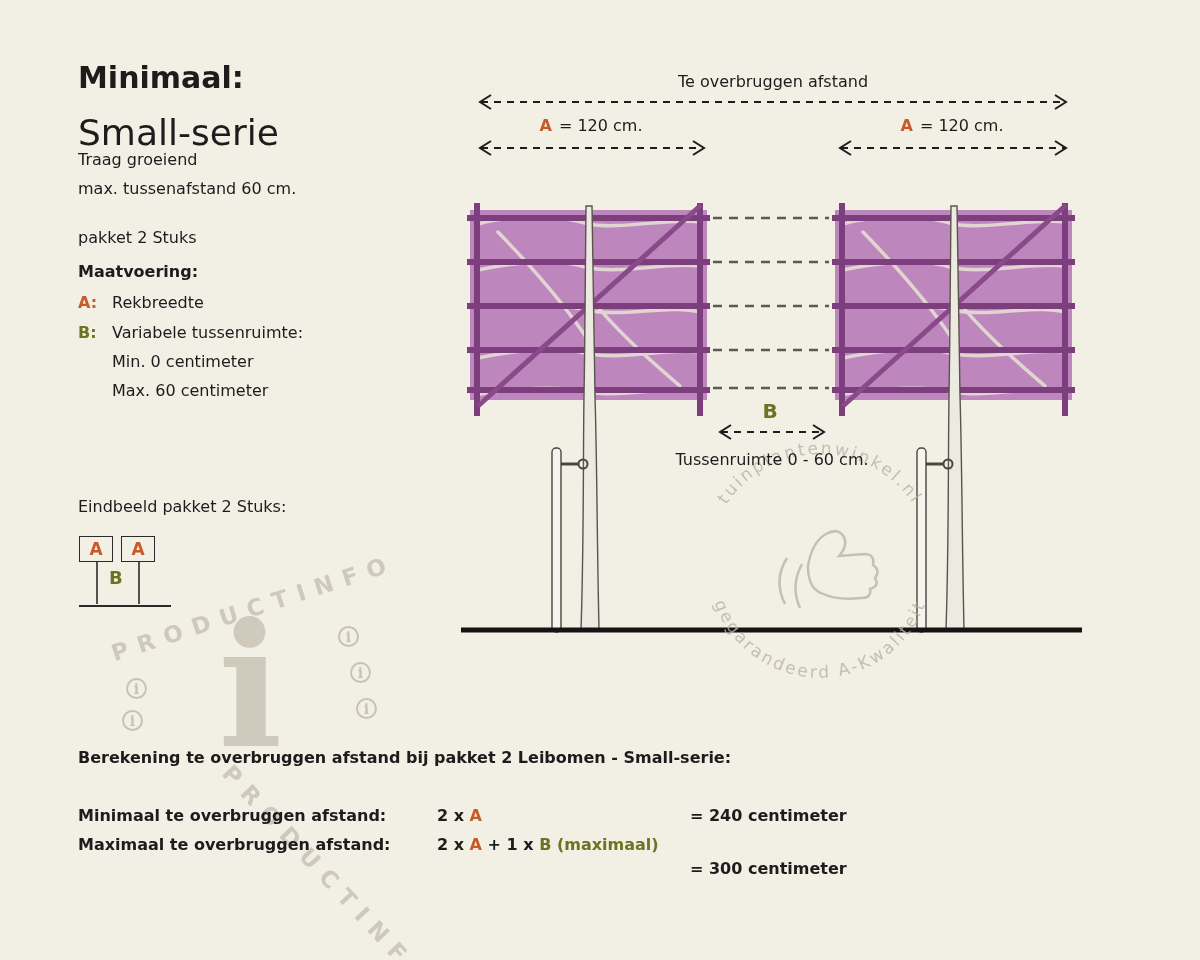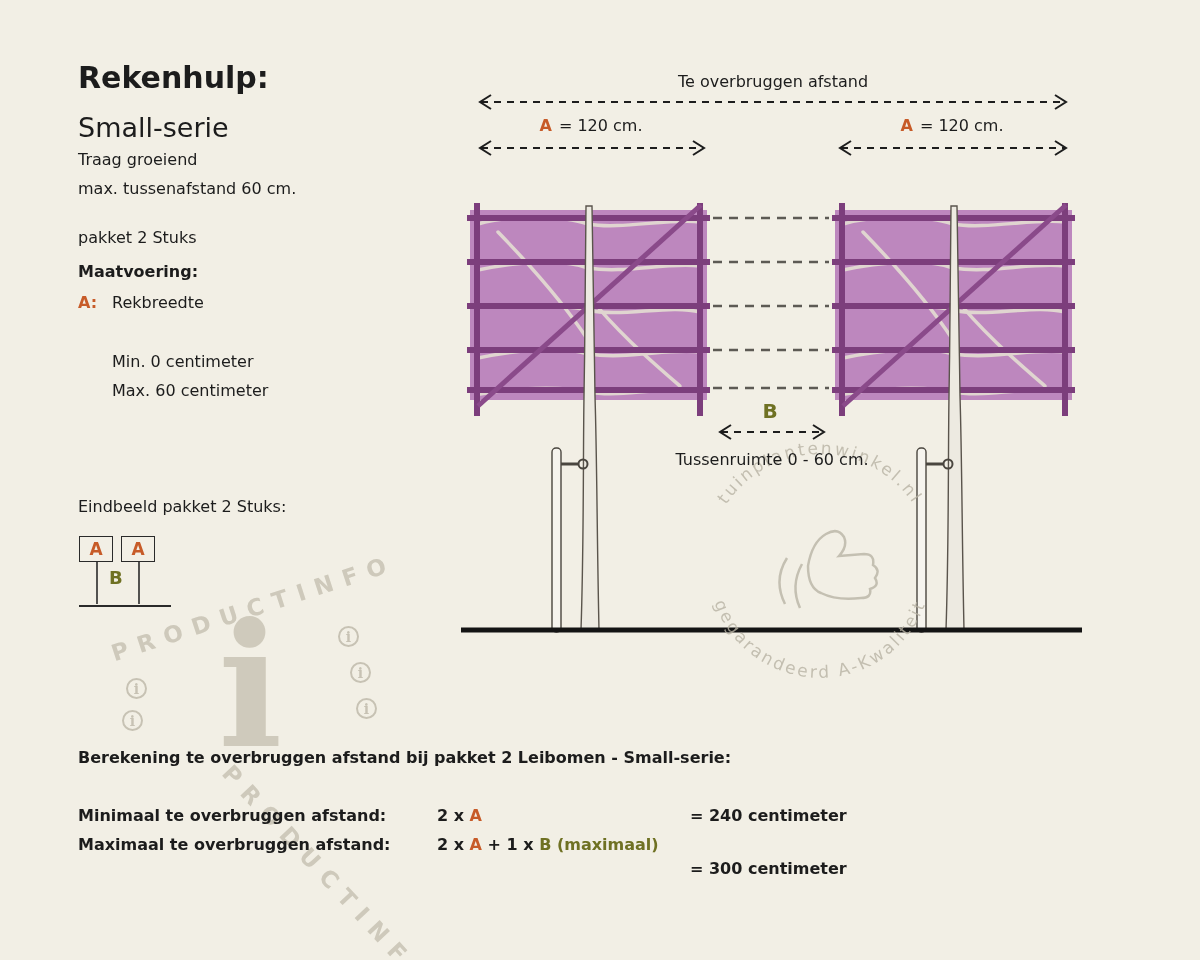--- a/index.html
+++ b/index.html
@@ -11,21 +11,21 @@
     width:1200px;height:960px;position:relative;overflow:hidden;
     background:var(--background);color:var(--text);
     font-family:"DejaVu Sans","Liberation Sans",sans-serif;
   }
   .abs{position:absolute;}
   .layer{position:absolute;left:0;top:0;width:1200px;height:960px;}
   #diagram-layer{z-index:1;}
   #watermark-layer{z-index:2;pointer-events:none;}
   #text-layer{z-index:3;}
   .h1{font-size:30px;font-weight:bold;}
-  .h2{font-size:27px;}
+  .h2{font-size:36px;}
   .t{font-size:16px;line-height:1.25;}
   .b{font-weight:bold;}
   .cx{transform:translateX(-50%);white-space:nowrap;}
   .nw{white-space:nowrap;}
   .amark{color:var(--accent-a);font-weight:bold;}
   .bmark{color:var(--accent-b);font-weight:bold;}
   .tag{display:inline-block;width:34px;}
   .eb-box{width:34px;height:26px;border:1.6px solid #2a2a2a;display:flex;align-items:center;justify-content:center;font-size:17px;background:transparent;}
   .wm-text{font-size:23px;letter-spacing:10px;color:#c8c3b4;opacity:.85;font-weight:600;white-space:nowrap;}
   .wm-i{font-family:"DejaVu Serif","Liberation Serif",serif;font-size:170px;font-weight:bold;color:#ccc7b8;line-height:.8;opacity:.9;}
@@ -130,29 +130,32 @@
 
   <span class="abs wm-ico" style="left:338px;top:626px;">i</span>
   <span class="abs wm-ico" style="left:350px;top:662px;">i</span>
   <span class="abs wm-ico" style="left:356px;top:698px;">i</span>
   <span class="abs wm-ico" style="left:126px;top:678px;">i</span>
   <span class="abs wm-ico" style="left:122px;top:710px;">i</span>
 </div>
 
 <div id="text-layer" class="layer">
 
-  <div class="abs h1" style="left:78px;top:60px;">Rekenhulp:</div>
+  <div class="abs h1" style="left:78px;top:60px;">Minimaal:</div>
   <div class="abs h2" style="left:78px;top:112px;">Small-serie</div>
   <div class="abs t" style="left:78px;top:150px;">Traag groeiend</div>
   <div class="abs t" style="left:78px;top:179px;">max. tussenafstand 60 cm.</div>
   <div class="abs t" style="left:78px;top:208px;margin-top:20px;">pakket 2 Stuks</div>
 
   <div class="abs t b" style="left:78px;top:262px;">Maatvoering:</div>
   <div class="abs t nw" style="left:78px;top:293px;">
     <span class="tag amark">A:</span><span>Rekbreedte</span>
+  </div>
+  <div class="abs t nw" style="left:78px;top:323px;">
+    <span class="tag bmark">B:</span><span>Variabele tussenruimte:</span>
   </div>
   <div class="abs t" style="left:112px;top:352px;">Min. 0 centimeter</div>
   <div class="abs t" style="left:112px;top:381px;">Max. 60 centimeter</div>
 
   <div class="abs t" style="left:78px;top:497px;text-align:center;">Eindbeeld pakket 2 Stuks:</div>
 
   <div class="abs" style="left:79px;top:536px;width:100px;height:78px;">
     <div style="display:flex;">
       <div class="eb-box">
           <span class="amark">A</span>

